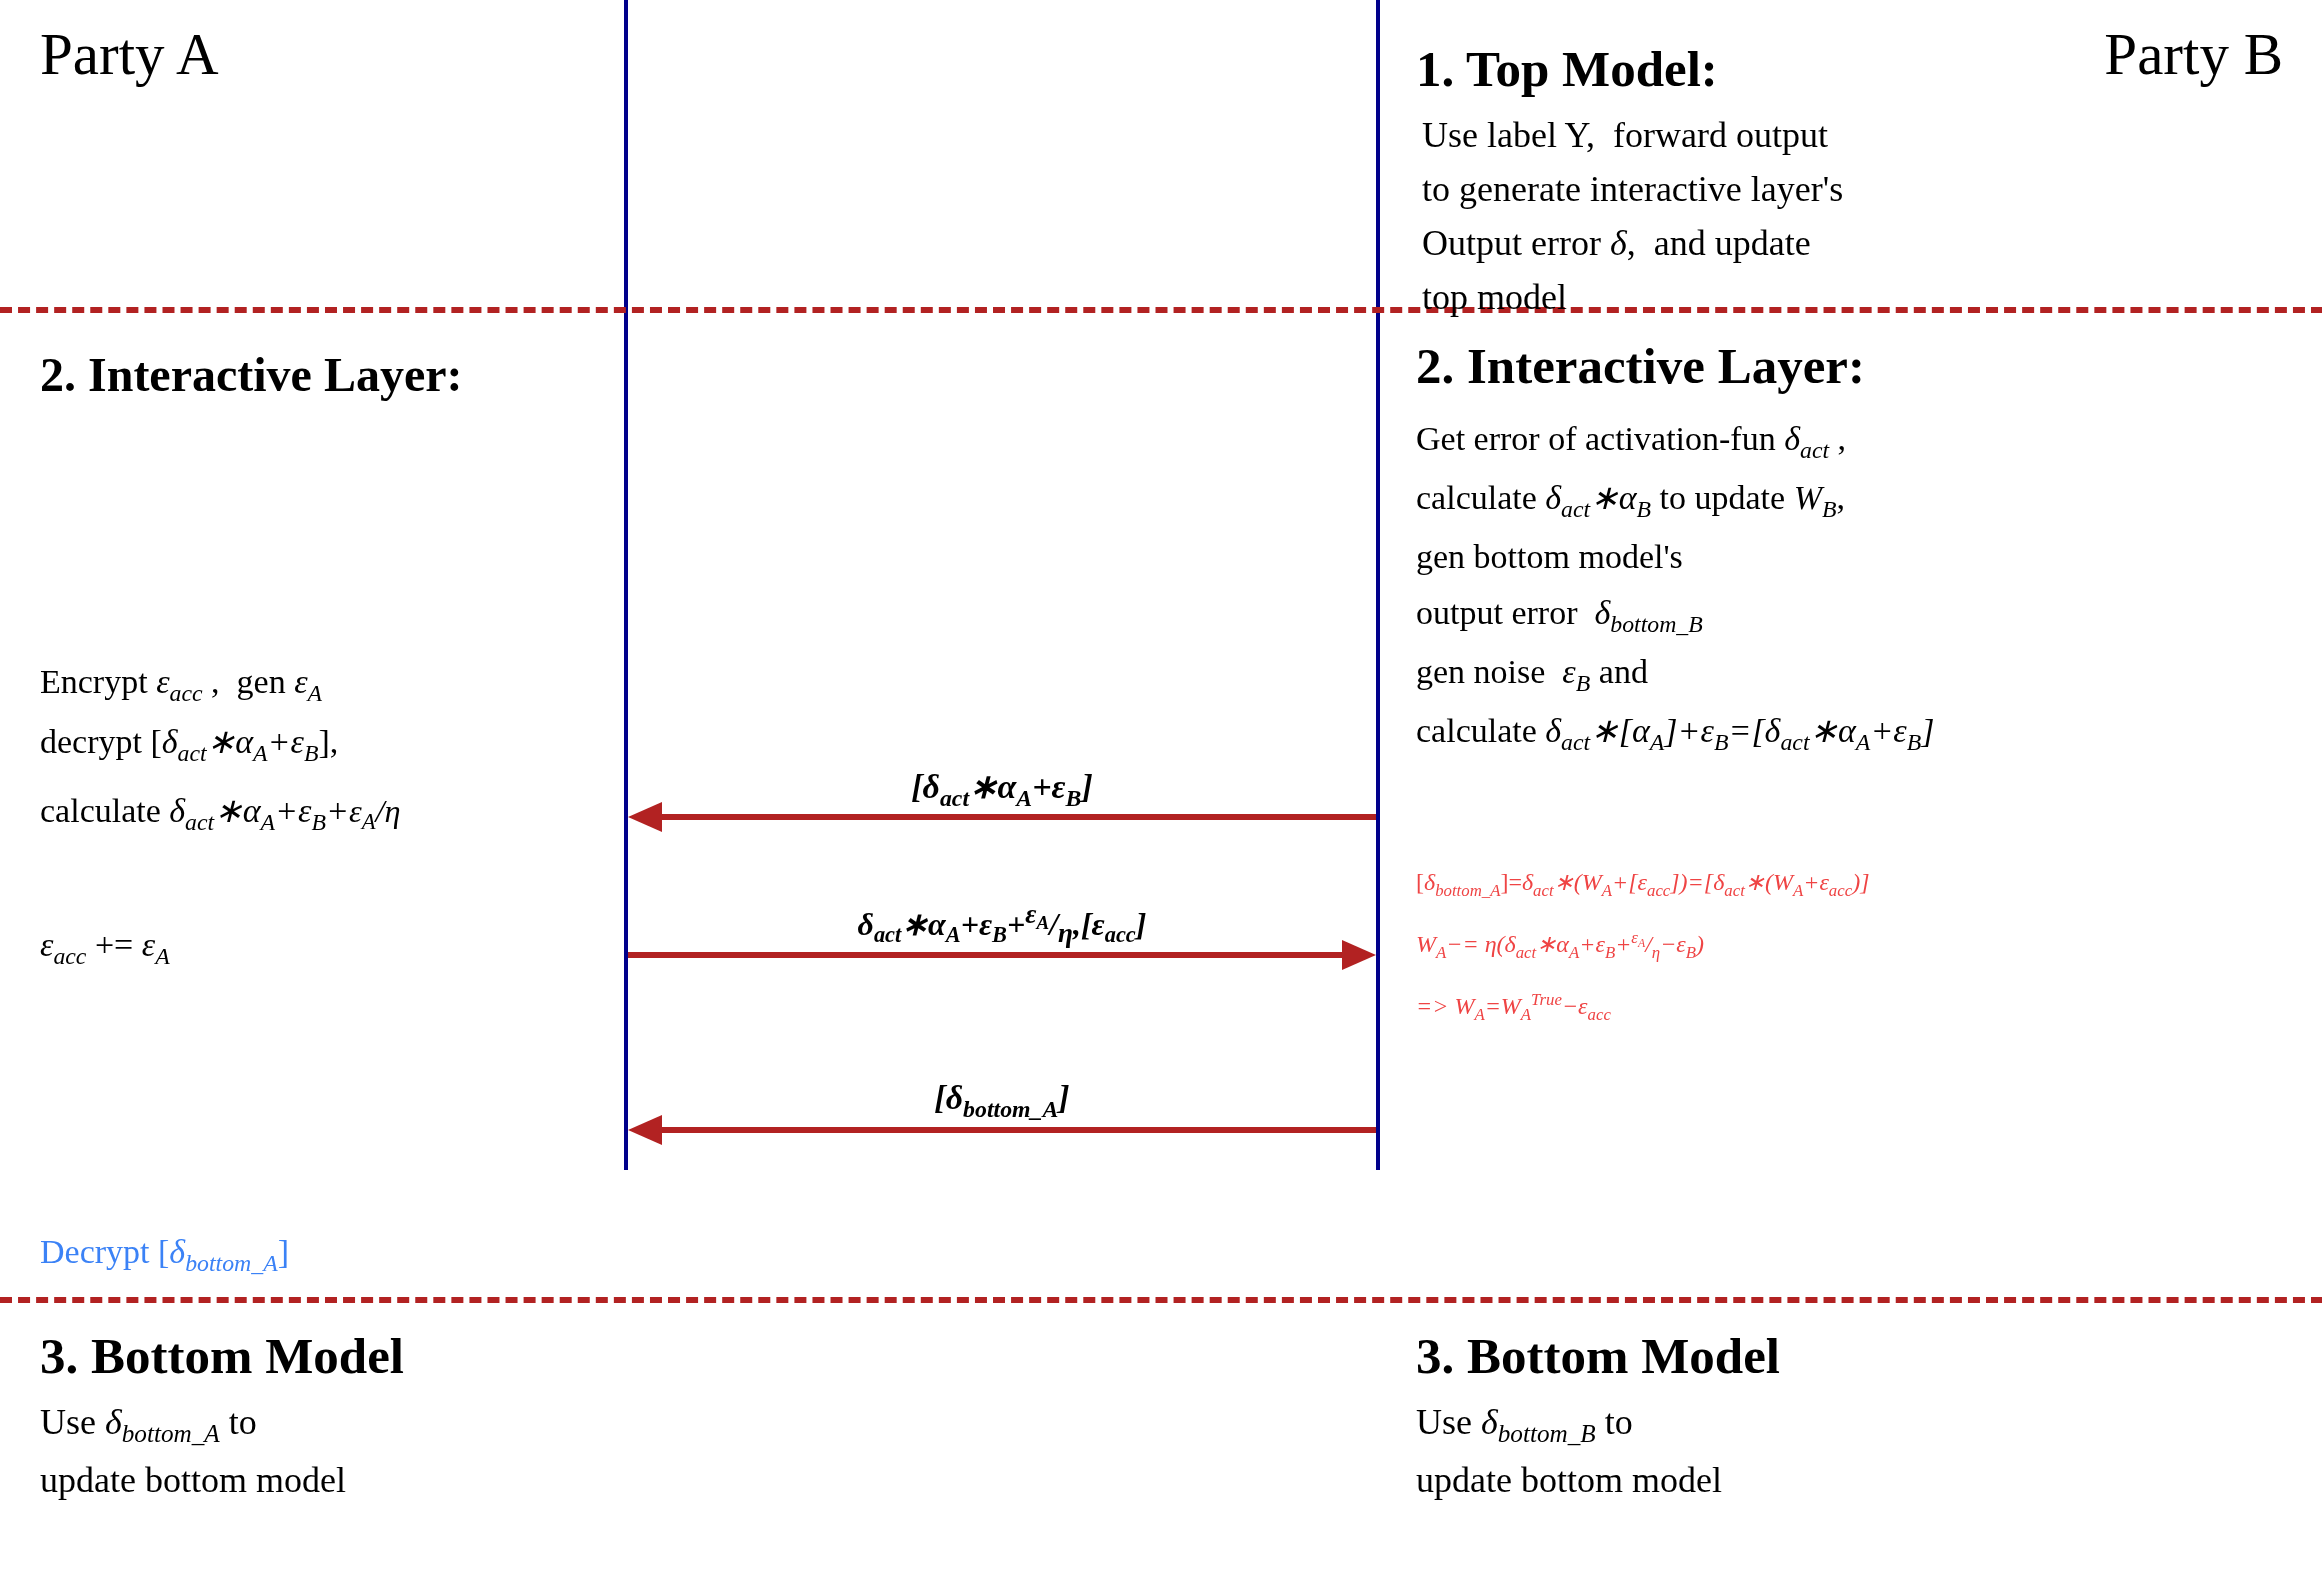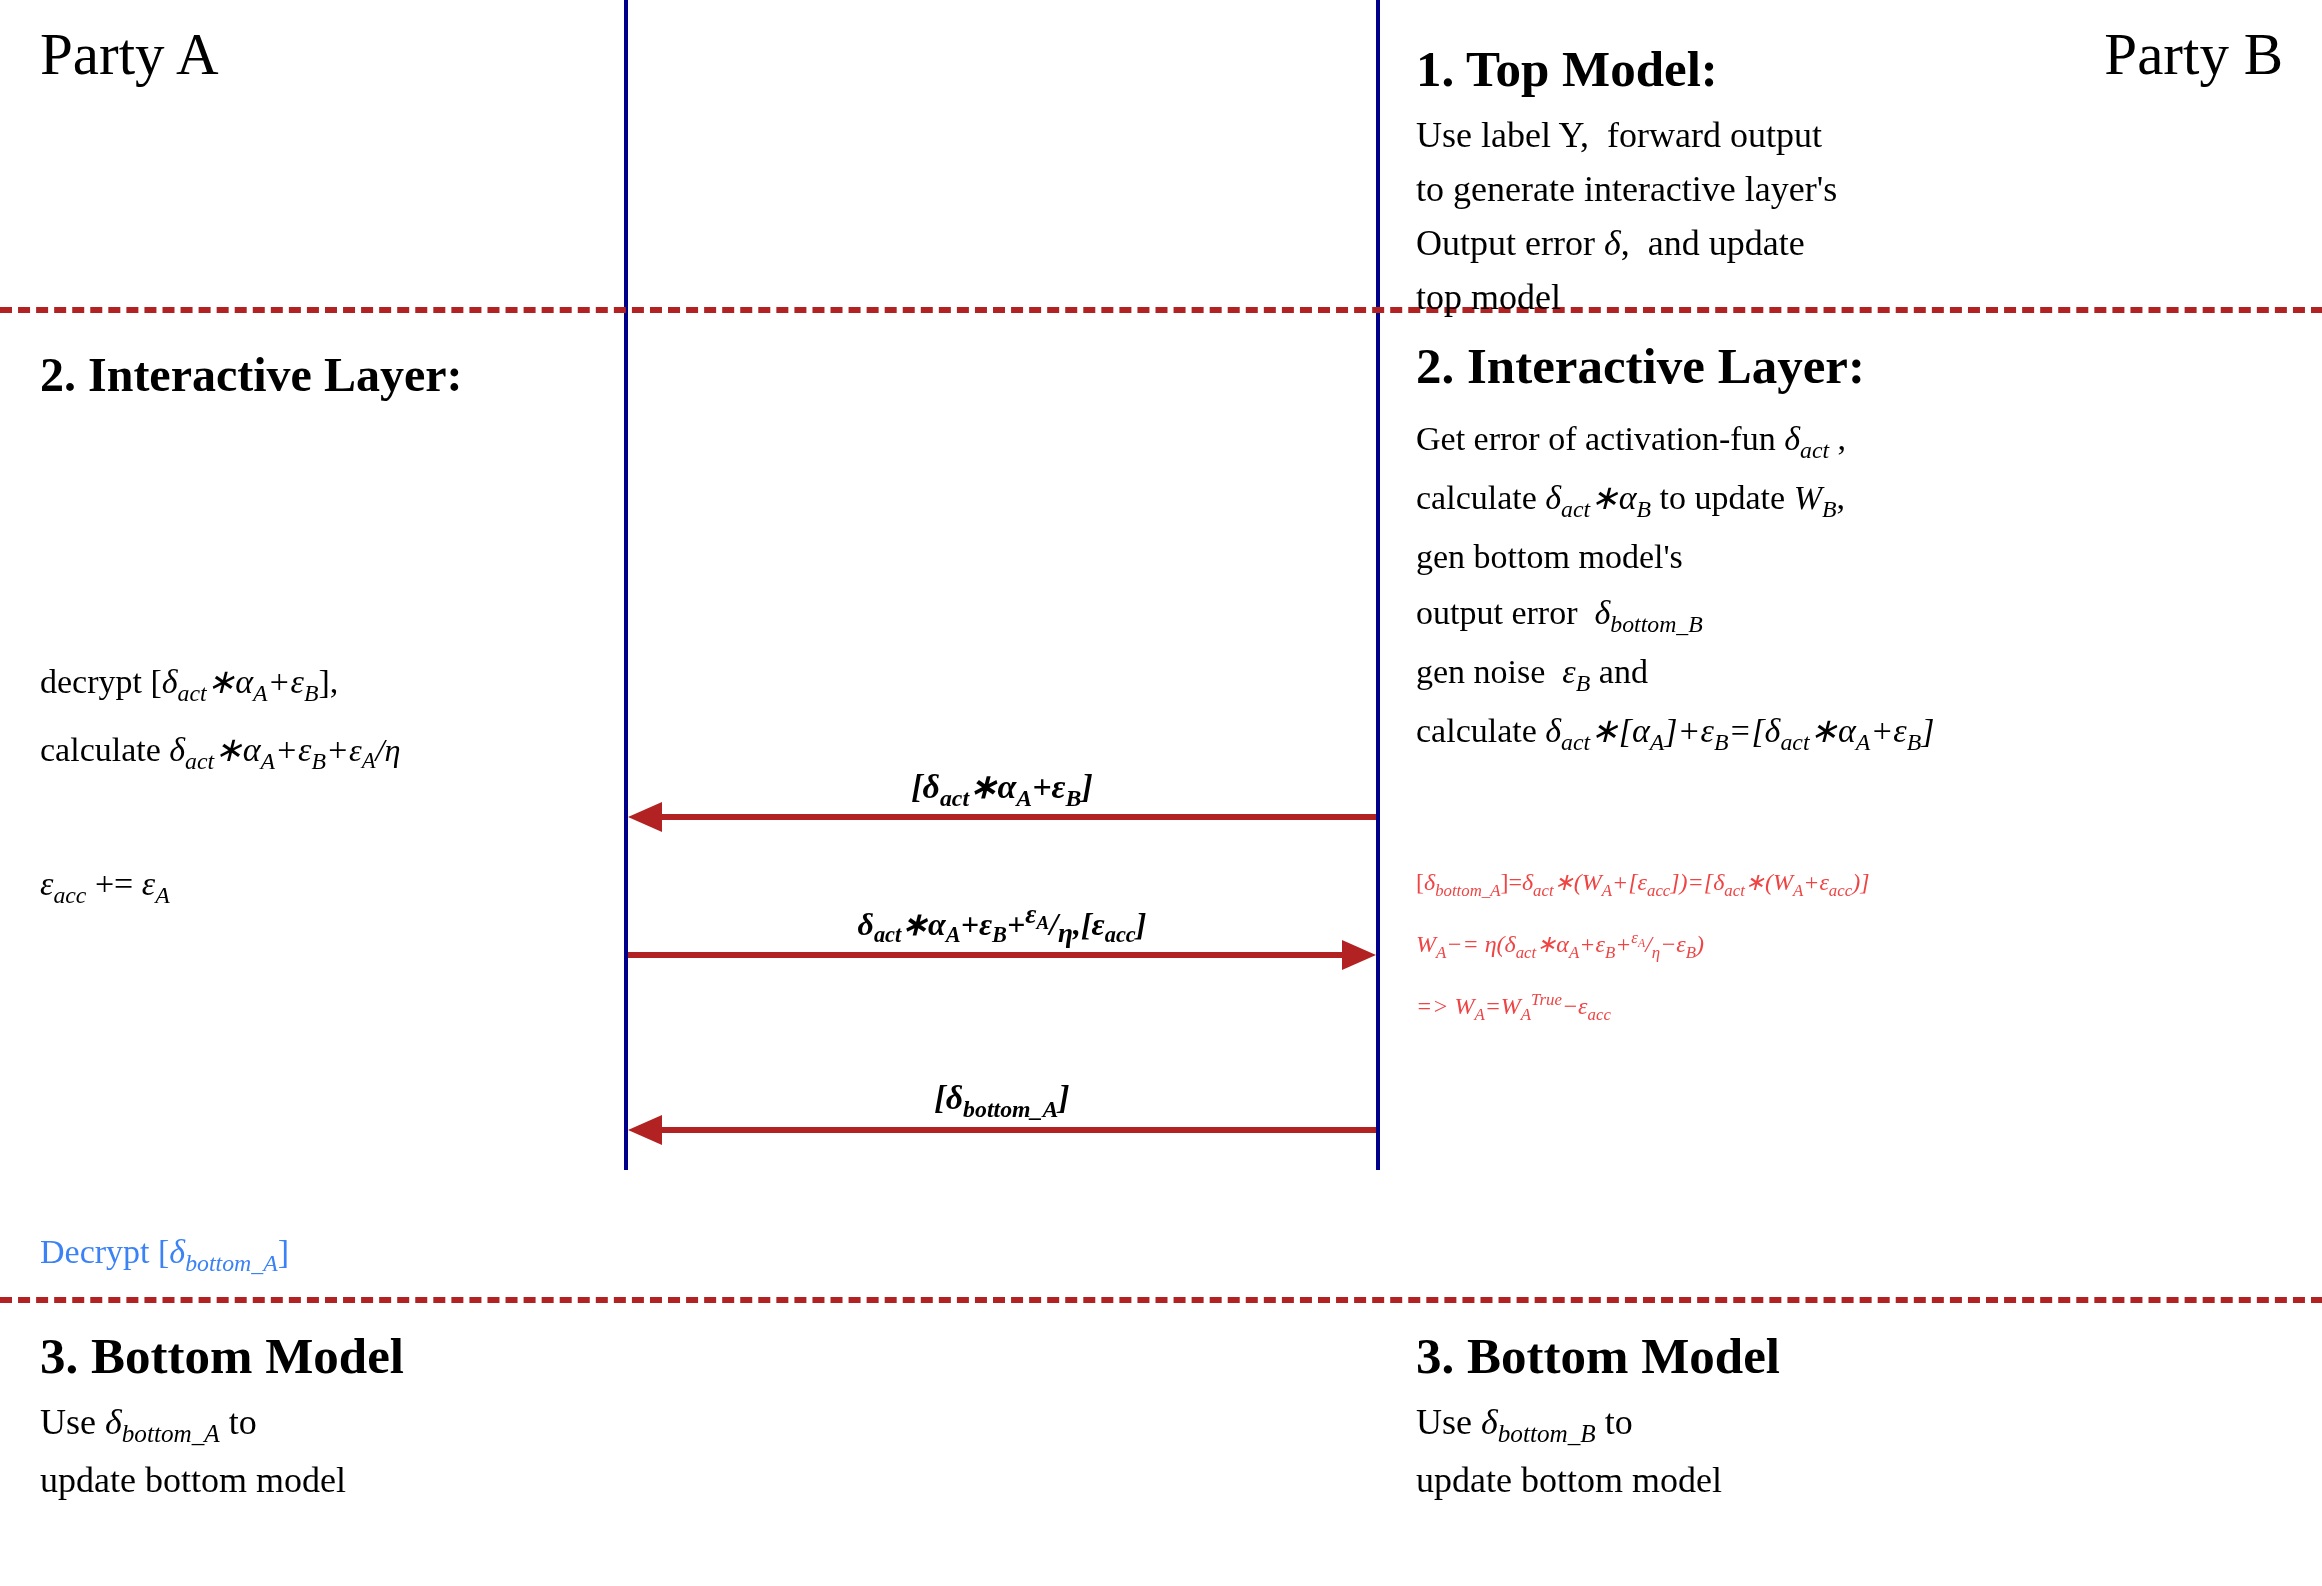--- a/index.html
+++ b/index.html
@@ -62,20 +62,21 @@
     .top-model-text .section-title {
       font-size: 51px;
       font-weight: bold;
       color: #000;
       margin-bottom: 10px;
     }
     .top-model-text .section-body {
       font-size: 36px;
       color: #000;
       line-height: 1.5;
+      margin-left: 6px;
     }
 
     
     .interactive-layer-a {
       position: absolute;
       top: 347px;
       left: 40px;
       width: 574px;
     }
     .interactive-layer-a .section-title {
@@ -230,20 +231,23 @@
       calculate <span class="math">δ<sub>act</sub>∗α<sub>B</sub></span> to update <span class="math">W<sub>B</sub></span>,<br>
       gen bottom model's<br>
       output error &nbsp;<span class="math">δ<sub>bottom_B</sub></span><br>
       gen noise &nbsp;<span class="math">ε<sub>B</sub></span> and<br>
       calculate <span class="math">δ<sub>act</sub>∗[α<sub>A</sub>]+ε<sub>B</sub>=[δ<sub>act</sub>∗α<sub>A</sub>+ε<sub>B</sub>]</span>
     </div>
   </div>
 
   <div class="party-a-content">
     <div>
+      Encrypt <span class="math">ε<sub>acc</sub></span> ,&nbsp; gen <span class="math">ε<sub>A</sub></span>
+    </div>
+    <div>
       decrypt [<span class="math">δ<sub>act</sub>∗α<sub>A</sub>+ε<sub>B</sub></span>],
     </div>
     <div style="margin-top:8px;">
       calculate <span class="math">δ<sub>act</sub>∗α<sub>A</sub>+ε<sub>B</sub>+<span style="font-size:0.95em">ε<sub>A</sub>/η</span></span>
     </div>
     <div style="display:inline-block; margin-left: 20px; font-style:italic;">
       
     </div>
     <div style="margin-top:16px;">
       <span class="math">ε<sub>acc</sub></span> += <span class="math">ε<sub>A</sub></span>

